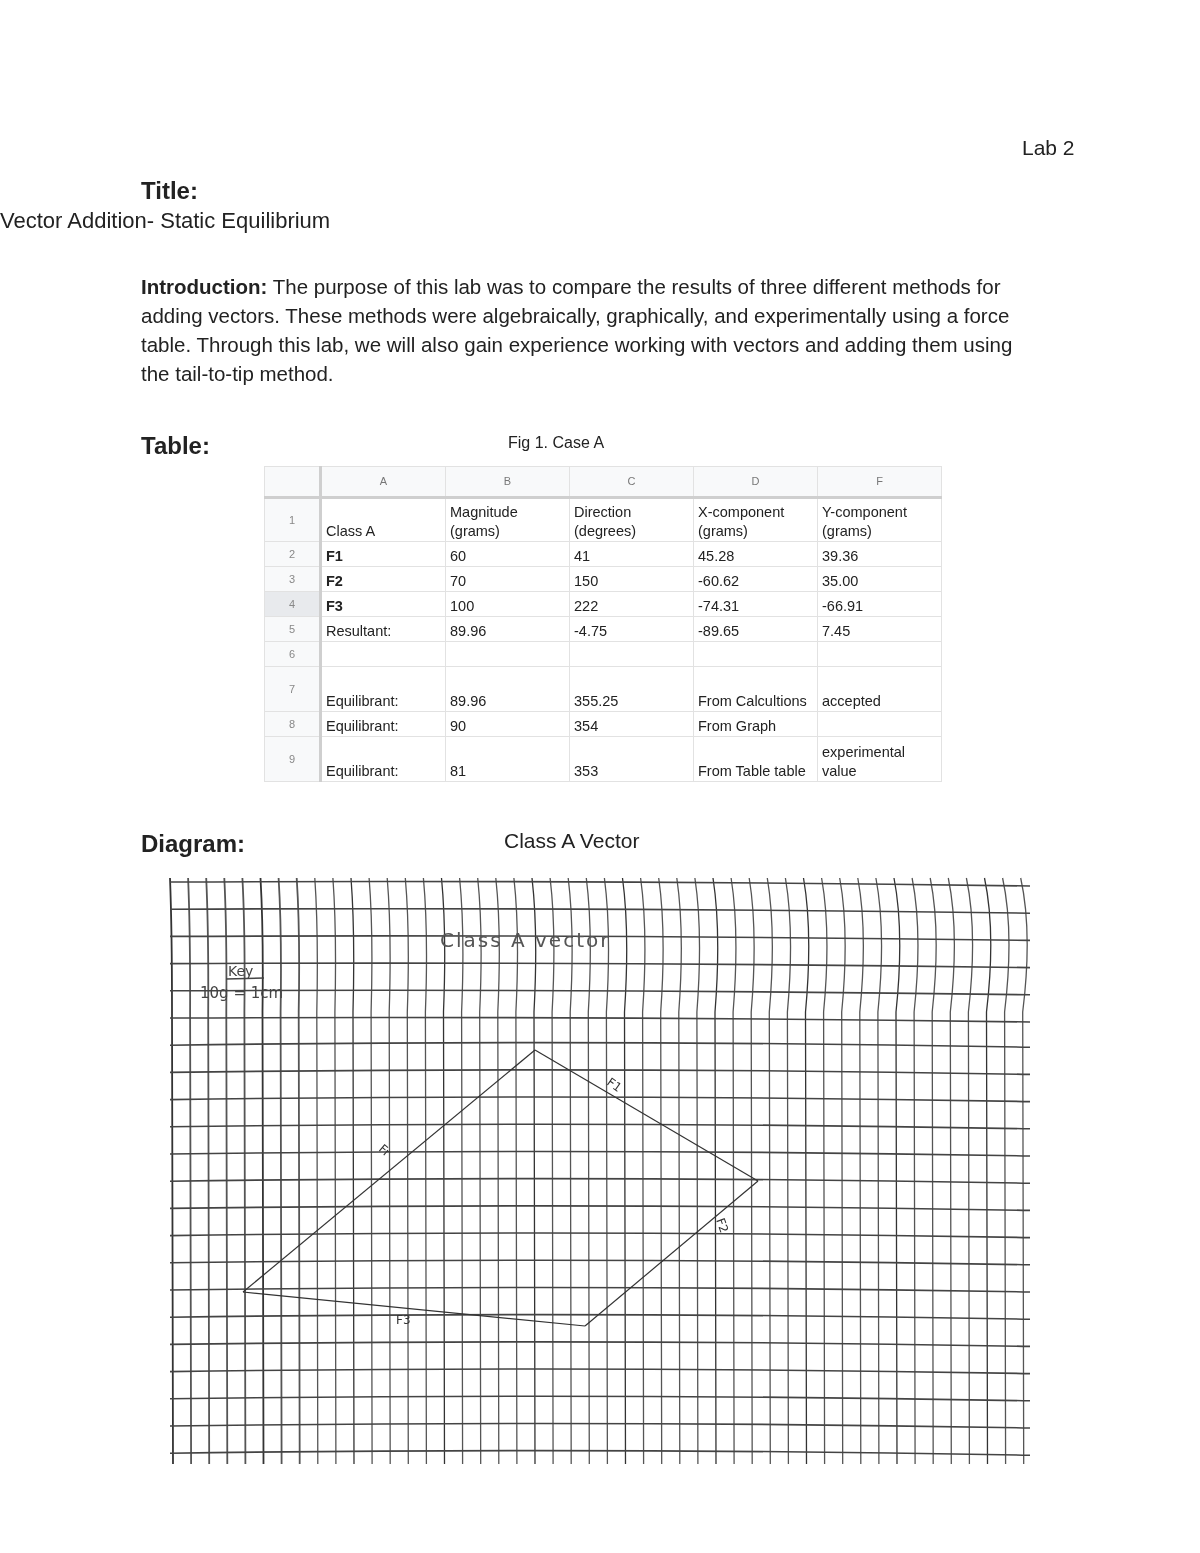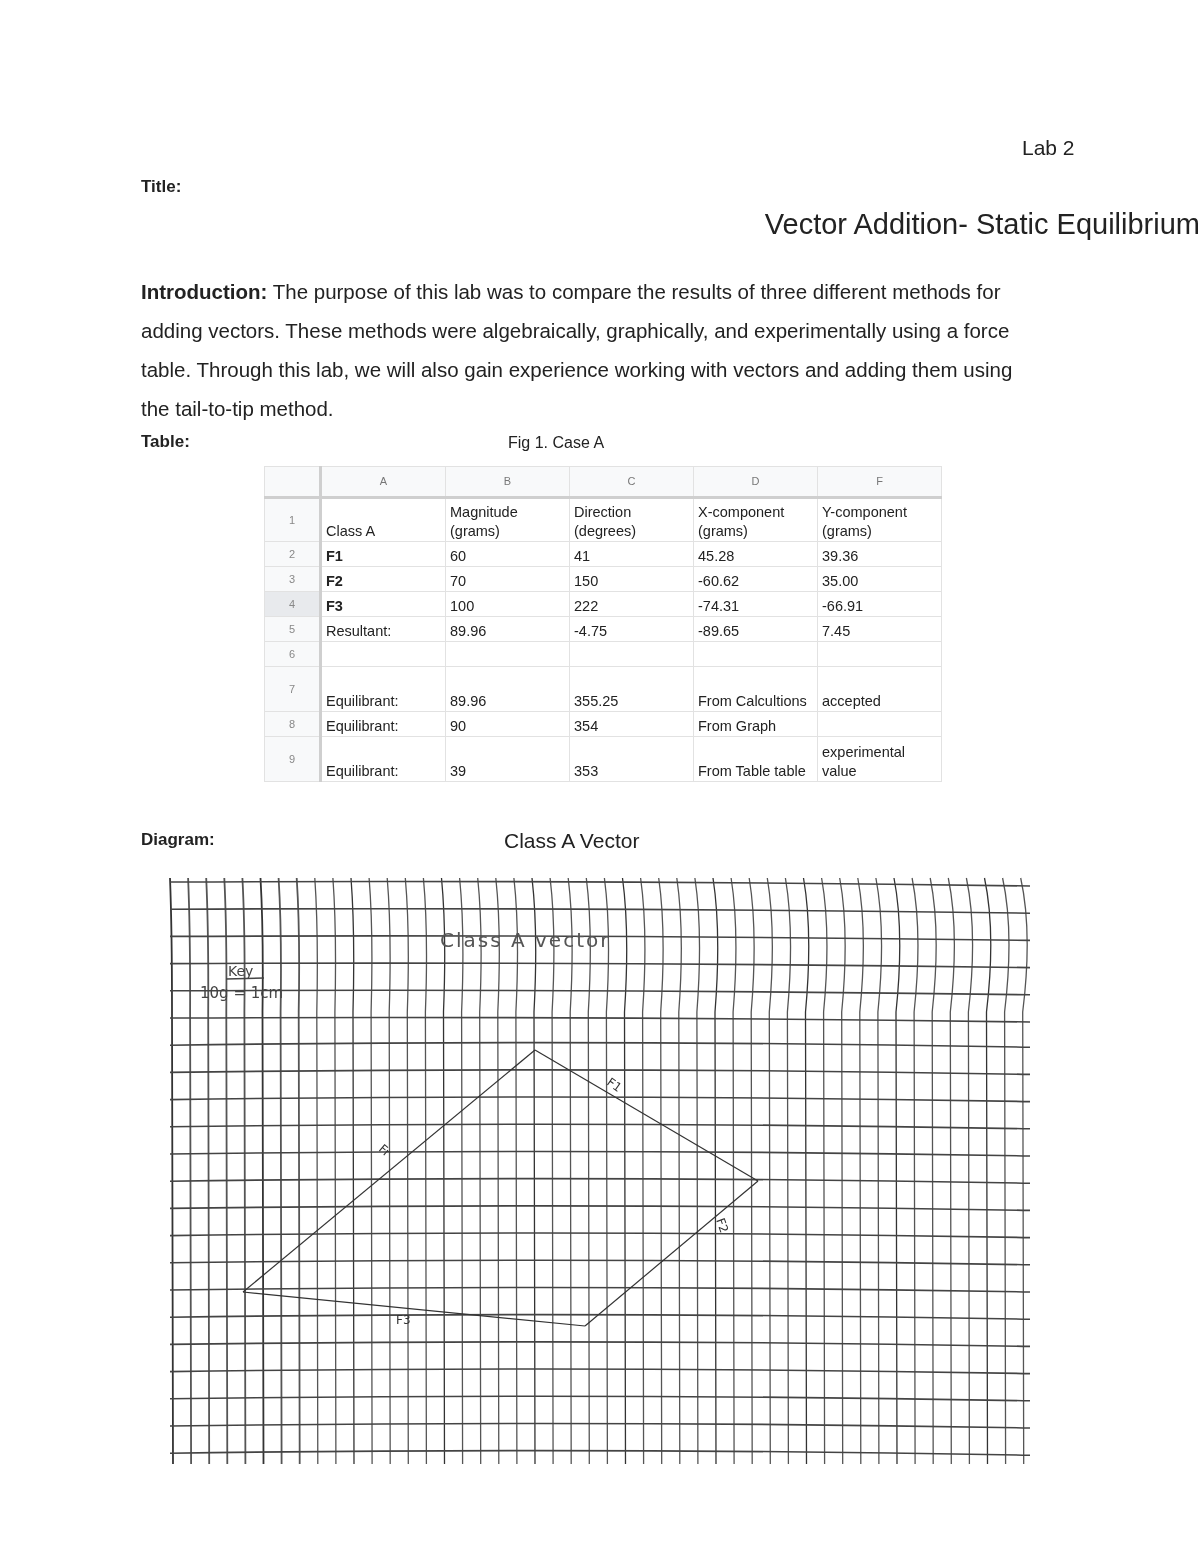--- a/index.html
+++ b/index.html
@@ -1,23 +1,23 @@
 <!DOCTYPE html>
 <html><head>
 <meta charset="utf-8">
 <style>
   html, body { margin: 0; padding: 0; background: #ffffff; }
   body { width: 1200px; height: 1553px; position: relative; overflow: hidden;
          font-family: "Liberation Sans", sans-serif; color: #222; }
   .abs { position: absolute; }
   .lab { left: 998px; top: 136px; font-size: 21px; margin-left: 24px; }
-  .heading { font-weight: bold; font-size: 17px; }
+  .heading { font-weight: bold; font-size: 24px; }
   .title-label { left: 141px; top: 177px; }
-  .doc-title { left: 0; width: 1200px; text-align: right; top: 208px; font-size: 29px; }
-  .intro { left: 141px; top: 272px; width: 880px; font-size: 20.5px; line-height: 39px; }
+  .doc-title { left: 0; width: 1200px; text-align: left; top: 208px; font-size: 22px; }
+  .intro { left: 141px; top: 272px; width: 880px; font-size: 20.5px; line-height: 29px; }
   .intro b { font-weight: bold; }
   .table-label { left: 141px; top: 432px; }
   .fig-caption { left: 508px; top: 434px; font-size: 16px; }
   .diagram-label { left: 141px; top: 830px; }
   .diagram-caption { left: 504px; top: 829px; font-size: 21px; }
 
   
   .sheet { left: 264px; top: 466px; border-collapse: collapse; font-size: 14.5px; color: #222; }
   .sheet td { border: 1px solid #e2e2e2; padding: 0 4px; vertical-align: bottom; height: 24px; line-height: 19px; }
   .sheet .colhdr td { background: #f8f9fa; color: #777; text-align: center; vertical-align: middle; font-size: 11px; height: 29px; border-bottom: 3px solid #cfcfcf; }
@@ -116,21 +116,21 @@
     <td class="rowhdr">8</td>
     <td>Equilibrant:</td>
     <td class="num">90</td>
     <td class="num">354</td>
     <td>From Graph</td>
     <td></td>
   </tr>
   <tr class="tall2">
     <td class="rowhdr">9</td>
     <td>Equilibrant:</td>
-    <td class="num">39</td>
+    <td class="num">81</td>
     <td class="num">353</td>
     <td>From Table table</td>
     <td>experimental value</td>
   </tr>
 </tbody>
   </table>
 
 <div class="abs heading diagram-label">Diagram:</div>
 <div class="abs diagram-caption">Class A Vector</div>
 

